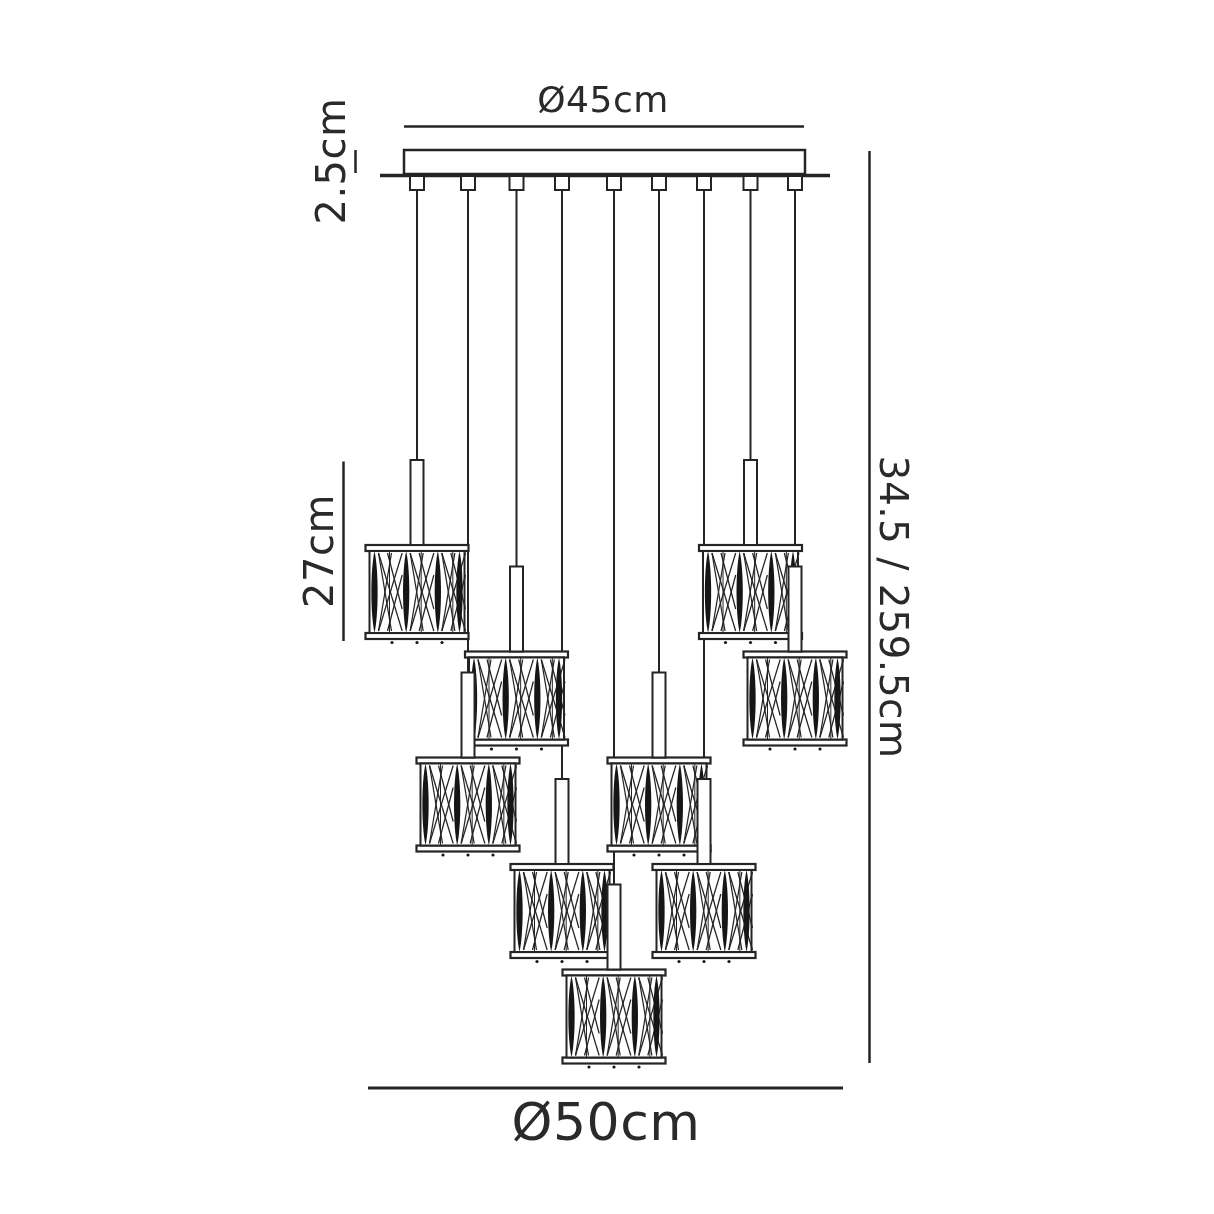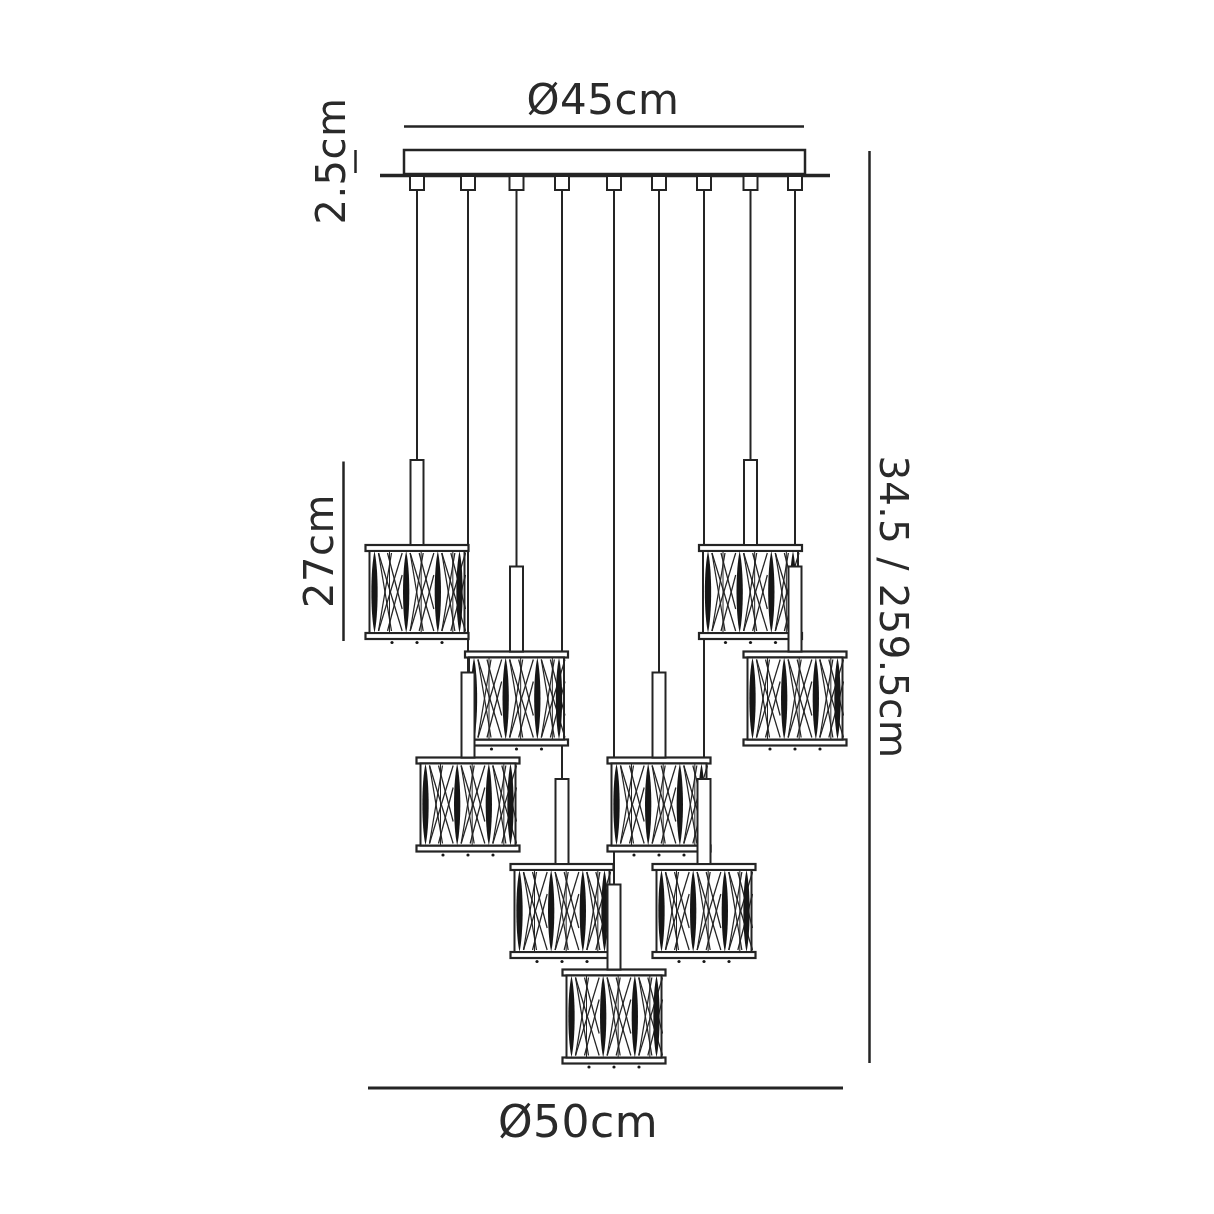--- a/index.html
+++ b/index.html
@@ -14,25 +14,25 @@
   .lbl{
     position:absolute;
     color:#2a2a2a;
     white-space:nowrap;
     letter-spacing:0.5px;
     transform:translate(-50%,-50%);
     line-height:1;
   }
   .lbl.rot-ccw{transform:translate(-50%,-50%) rotate(-90deg);}
   .lbl.rot-cw{transform:translate(-50%,-50%) rotate(90deg);}
-  #label-top-diameter{left:603px;top:100px;font-size:42px;}
+  #label-top-diameter{left:603px;top:100px;font-size:36px;}
   #label-canopy-height{left:331px;top:161px;font-size:40px;}
   #label-pendant-height{left:319px;top:551px;font-size:40px;}
   #label-overall-drop{left:893px;top:607px;font-size:39px;}
-  #label-bottom-spread{left:578px;top:1122px;font-size:44px;}
+  #label-bottom-spread{left:606px;top:1122px;font-size:52px;}
 </style>
 </head>
 <body>
 
 <div id="canvas">
   <svg id="artwork" width="1214" height="1214" viewBox="0 0 1214 1214" xmlns="http://www.w3.org/2000/svg">
       <g>
         <line x1="404" y1="126.5" x2="804" y2="126.5" stroke="#242424" stroke-width="2.5"></line>
         <line x1="355.5" y1="150" x2="355.5" y2="173" stroke="#242424" stroke-width="2.5"></line>
         <line x1="343.5" y1="461.5" x2="343.5" y2="641" stroke="#242424" stroke-width="2.5"></line>

